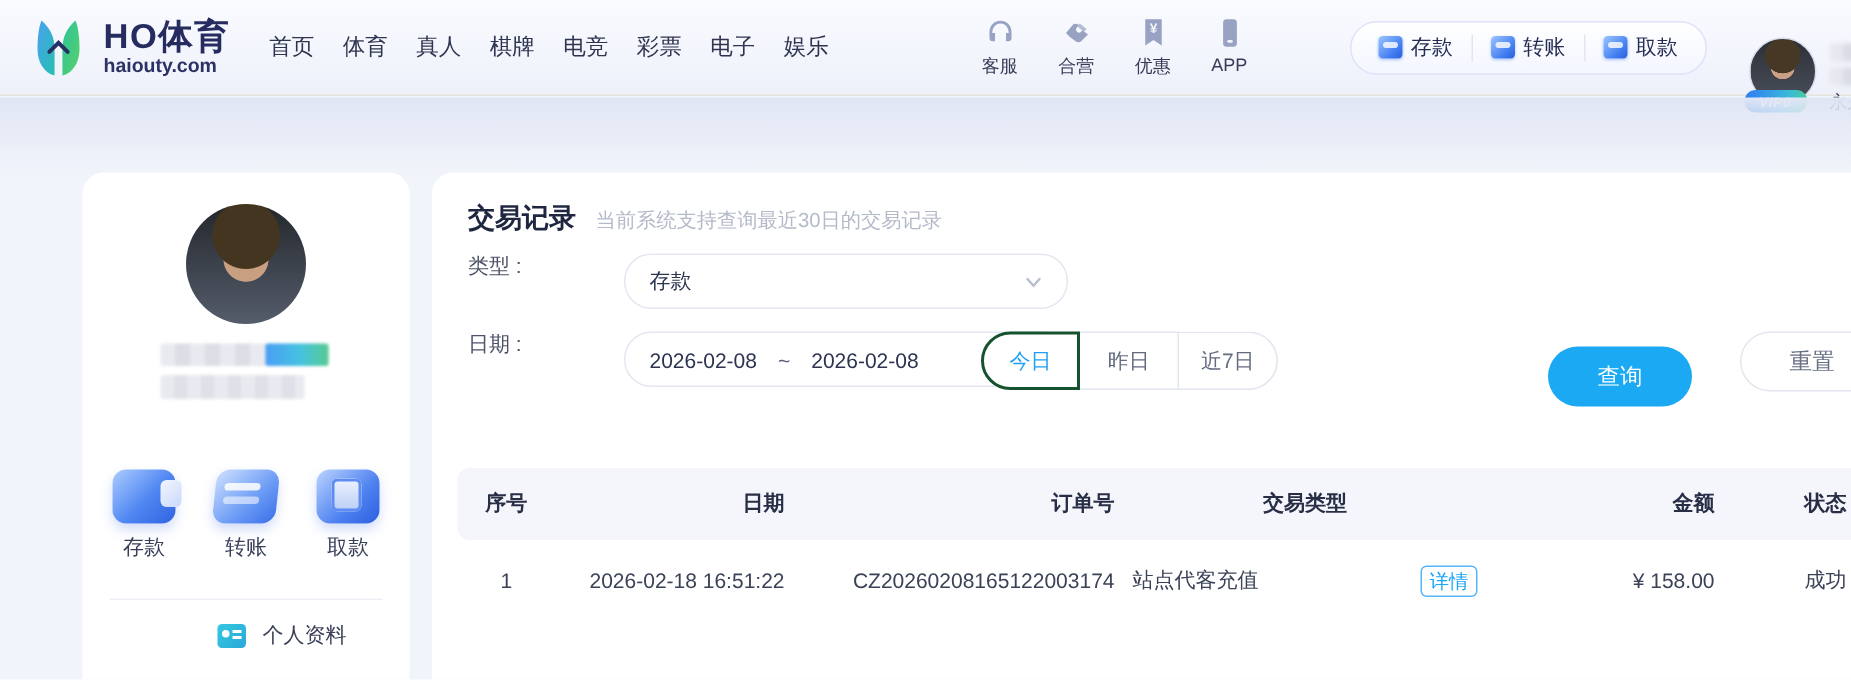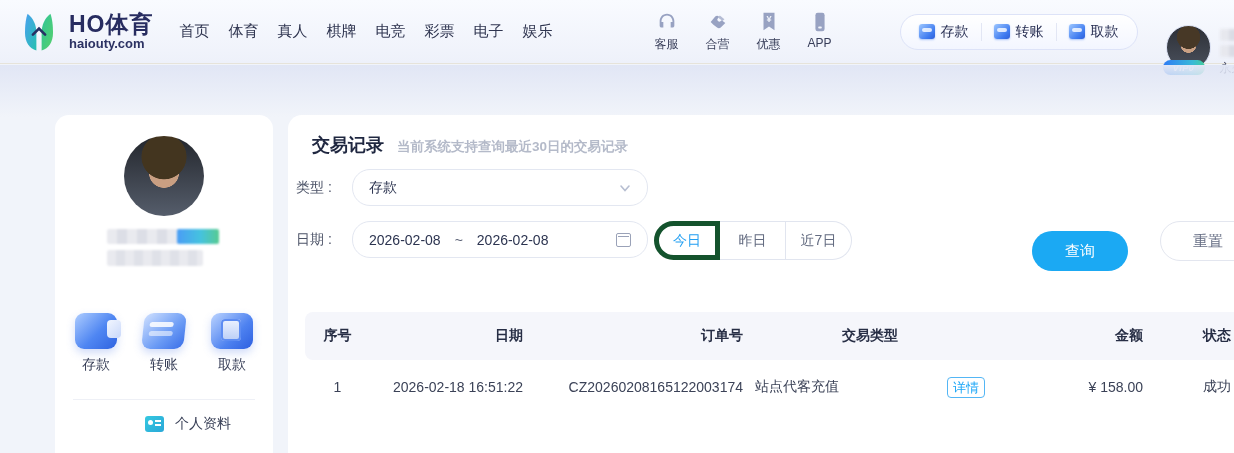--- a/index.html
+++ b/index.html
@@ -128,23 +128,23 @@
     background:#fff; box-shadow:0 4px 0 #fff; }
   .sb-profile .pf-label { font-size:14px; color:#3a4158; }
 
   
   .main-card {
     position:absolute; left:288px; top:115px; width:980px; height:380px;
     background:#fff; border-radius:14px;
   }
   .mc-title-row { position:absolute; left:24px; top:18px; display:flex; align-items:baseline; gap:13px; }
   .mc-title { font-size:18px; font-weight:bold; color:#1f2740; }
-  .mc-note { font-size:13.5px; color:#b4bac9;font-weight:bold; }
-
-  .f-row { position:absolute; left:8px; display:flex; align-items:center; }
+  .mc-note { font-size:13.5px; color:#b4bac9; }
+
+  .f-row { position:absolute; left:24px; display:flex; align-items:flex-start;gap:48px; }
   .f-row-type { top:54px; }
   .f-row-date { top:106px; }
   .f-label { font-size:14px; color:#4d5468; margin-right:10px; width:46px; }
   .f-box {
     width:296px; height:37px; border:1px solid #e3e7f1; border-radius:18px;
     display:flex; align-items:center; padding:0 16px; background:#fff; cursor:pointer;
     font-size:14px; color:#2c3450;
   }
   .f-box .grow { flex:1; }
   .chev { width:12px; height:12px; }
@@ -155,21 +155,21 @@
   .range-group { position:absolute; left:366px; top:106px; display:flex; height:39px;
     border-radius:20px; }
   .range-btn {
     width:66px; height:39px; background:#fff; border:1px solid #e1e5ef; border-left:none;
     font-size:14px; color:#636b80; cursor:pointer;
     display:flex; align-items:center; justify-content:center;
     font-family:inherit;
   }
   .range-btn:first-child { border-left:1px solid #e1e5ef; border-radius:20px 0 0 20px; }
   .range-btn:last-child { border-radius:0 20px 20px 0; }
-  .range-btn.active { border:5px solid #14532d; color:#229ff2; border-radius:20px 0 0 20px; }
+  .range-btn.active { border:2px solid #14532d; color:#229ff2; border-radius:20px 0 0 20px; }
 
   .btn-search {
     position:absolute; left:744px; top:116px; width:96px; height:40px;
     background:#1ba9f3; color:#fff; font-size:15px; border:none; border-radius:20px;
     cursor:pointer; font-family:inherit;
   }
   .btn-reset {
     position:absolute; left:872px; top:106px; width:96px; height:40px;
     background:#fff; color:#666e84; font-size:15px; border:1px solid #e3e6ef; border-radius:20px;
     cursor:pointer; font-family:inherit;

